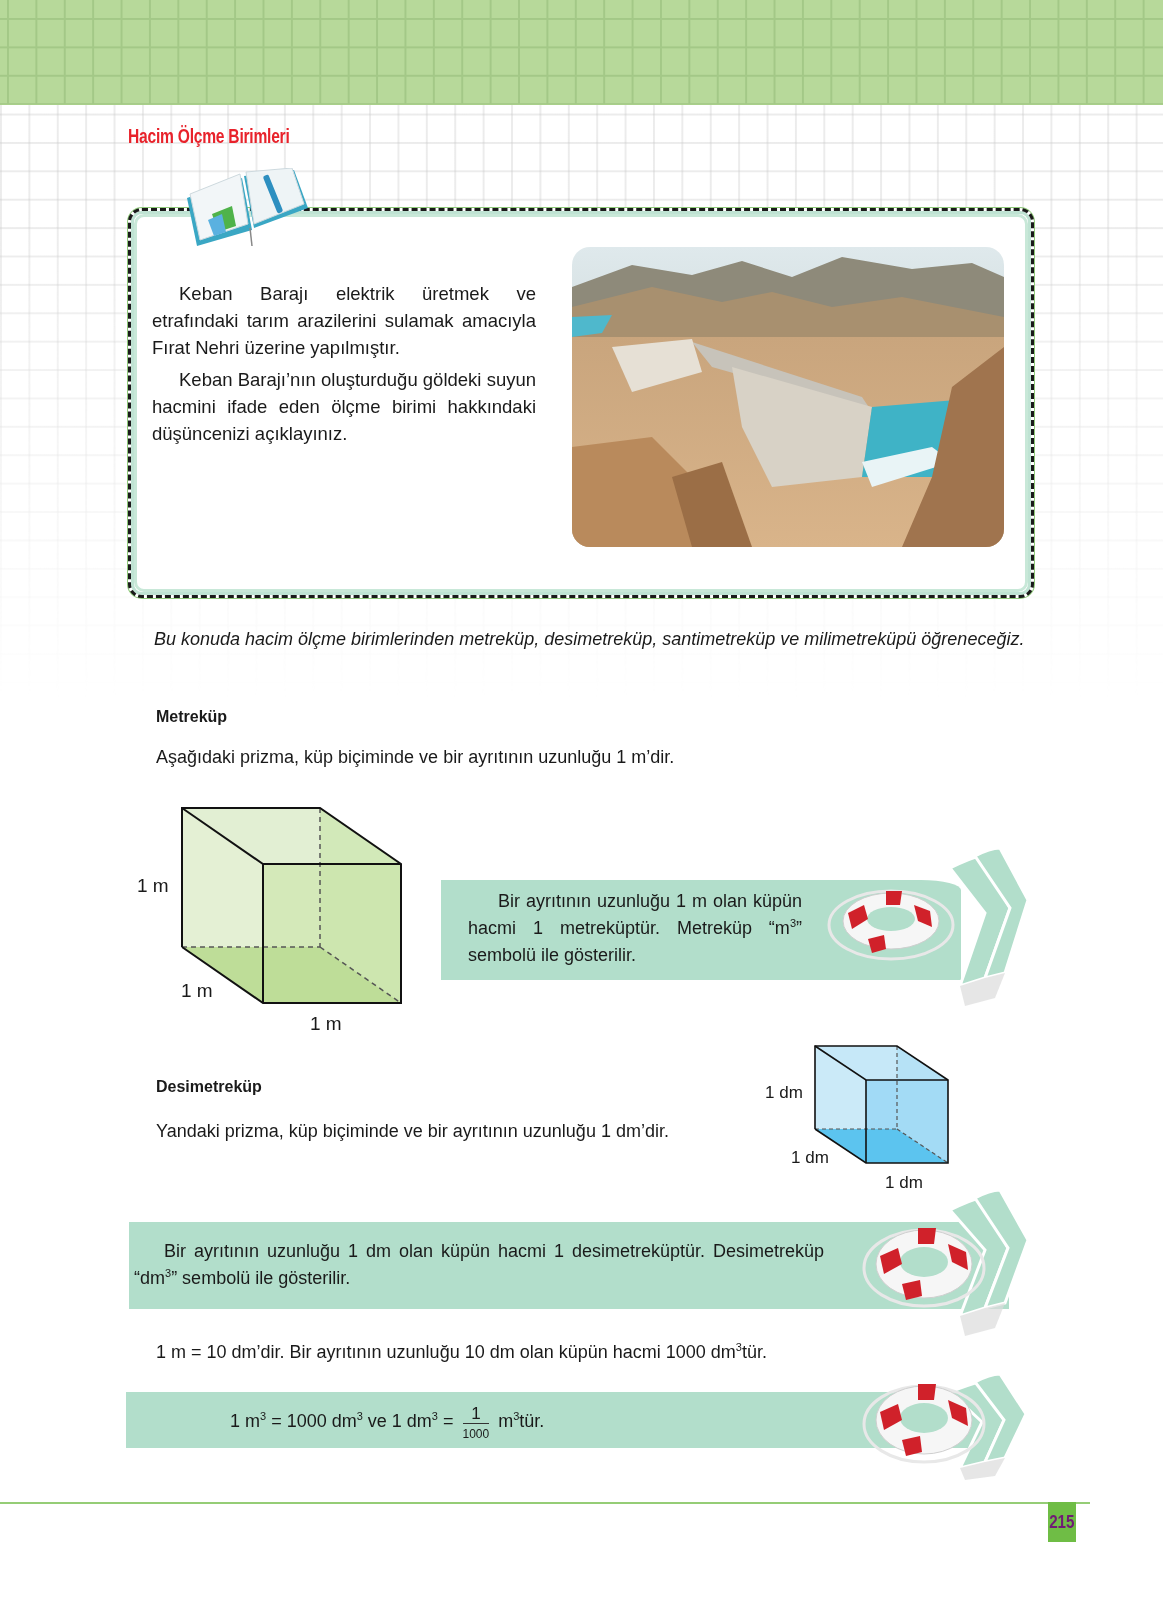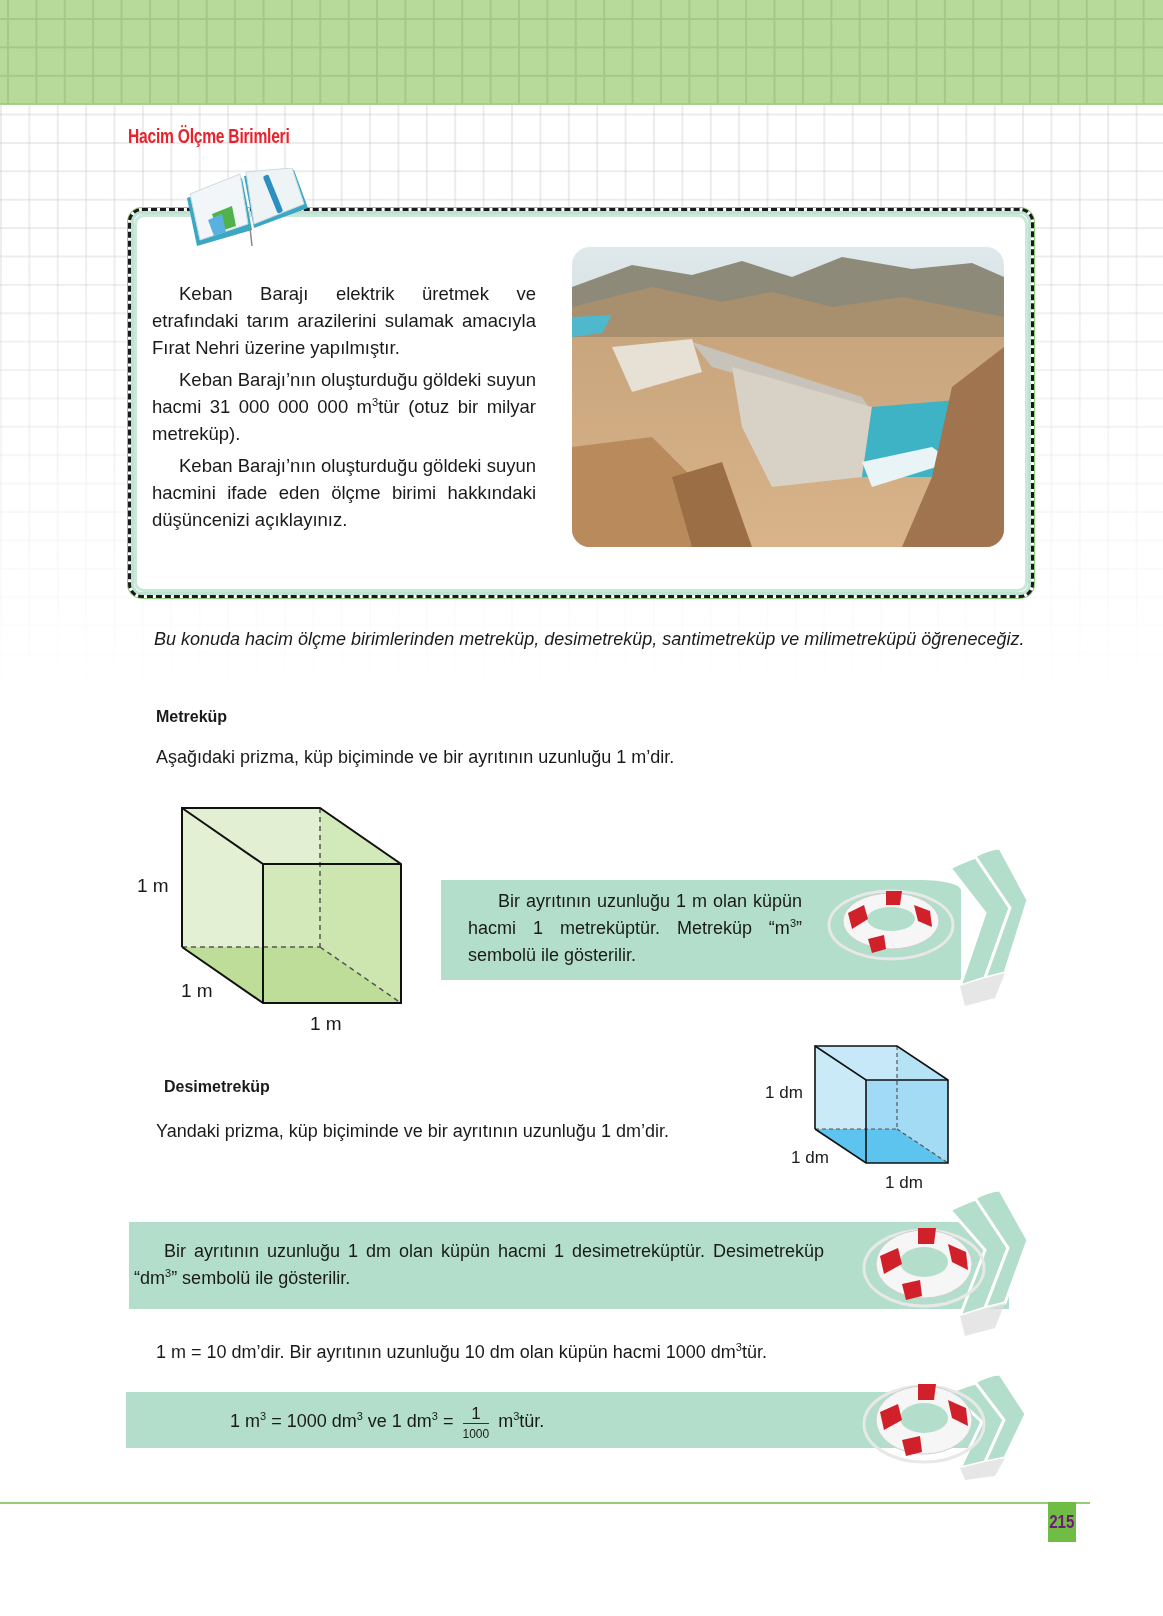--- a/index.html
+++ b/index.html
@@ -101,21 +101,20 @@
   <polygon points="8,26 58,6 66,56 18,72" fill="#f2f6f8" stroke="#cdd9de"></polygon>
   <polygon points="64,4 110,0 122,36 72,56" fill="#eef4f6" stroke="#cdd9de"></polygon>
   <polygon points="30,46 50,38 54,58 36,64" fill="#4fb34a"></polygon>
   <polygon points="26,52 40,46 44,64 32,68" fill="#5ab1e0"></polygon>
   <rect x="88" y="6" width="6" height="40" rx="2" fill="#2d8fc0" transform="rotate(-22 91 26)"></rect>
   <line x1="68" y1="60" x2="70" y2="78" stroke="#888" stroke-width="1.5"></line>
 </svg>
 
 <div class="intro-text">
   <p>Keban Barajı elektrik üretmek ve etrafındaki tarım arazilerini sulamak amacıyla Fırat Nehri üzerine yapılmıştır.</p>
-  <p><span>Keban Barajı’nın oluşturduğu göldeki suyun hacmi 31 000 000 000 m</span><sup>3</sup><span>tür (otuz bir milyar metreküp).</span></p>
   <p>Keban Barajı’nın oluşturduğu göldeki suyun hacmini ifade eden ölçme birimi hakkındaki düşüncenizi açıklayınız.</p>
 </div>
 
 <svg class="dam-photo" viewBox="0 0 432 300" preserveAspectRatio="none">
   <defs>
     <linearGradient id="sky" x1="0" y1="0" x2="0" y2="1">
       <stop offset="0" stop-color="#dfe9ec"></stop>
         <stop offset="1" stop-color="#b9c6c4"></stop>
     </linearGradient>
     <linearGradient id="ground" x1="0" y1="0" x2="0" y2="1">
@@ -156,21 +155,21 @@
   <polyline points="7,8 88,64 226,64" fill="none" stroke="#111" stroke-width="2"></polyline>
   <line x1="88" y1="64" x2="88" y2="203" stroke="#111" stroke-width="2"></line>
 </svg>
 <div class="fig-label" style="left:137px; top:875px;">1 m</div>
 <div class="fig-label" style="left:181px; top:980px;">1 m</div>
 <div class="fig-label" style="left:310px; top:1013px;">1 m</div>
 
 <div class="info-box" style="left:441px; top:880px; width:520px; height:100px; border-top-right-radius: 40px 10px;"></div>
 <div class="info-text" style="left:468px; top:888px; width:334px; text-indent:30px;"><span>Bir ayrıtının uzunluğu 1 m olan küpün hacmi 1 metreküptür. Metreküp “m</span><sup>3</sup><span>” sembolü ile gösterilir.</span></div>
 
-<div class="heading-bold" style="left:156px; top:1078px;margin-left:8px;">Desimetreküp</div>
+<div class="heading-bold" style="left:156px; top:1078px;">Desimetreküp</div>
 <div class="body-p" style="left:156px; top:1114px;">Yandaki prizma, küp biçiminde ve bir ayrıtının uzunluğu 1 dm’dir.</div>
 
 <svg style="position:absolute; left:812px; top:1043px;" width="140" height="124" viewBox="0 0 140 124">
   <polygon points="3,3 85,3 136,37 136,120 54,120 3,86" fill="#cbeaf8"></polygon>
   <polygon points="3,3 85,3 136,37 54,37" fill="#c6e8f8"></polygon>
   <polygon points="54,37 136,37 136,120 54,120" fill="#9ed9f5" fill-opacity="0.95"></polygon>
   <polygon points="3,86 85,86 136,120 54,120" fill="#5cc4ef"></polygon>
   <polygon points="85,3 136,37 136,120 85,86" fill="#a6dcf4" fill-opacity="0.5"></polygon>
   <line x1="85" y1="3" x2="85" y2="86" stroke="#555" stroke-width="1.2" stroke-dasharray="4,3"></line>
   <line x1="3" y1="86" x2="85" y2="86" stroke="#555" stroke-width="1.2" stroke-dasharray="4,3"></line>

